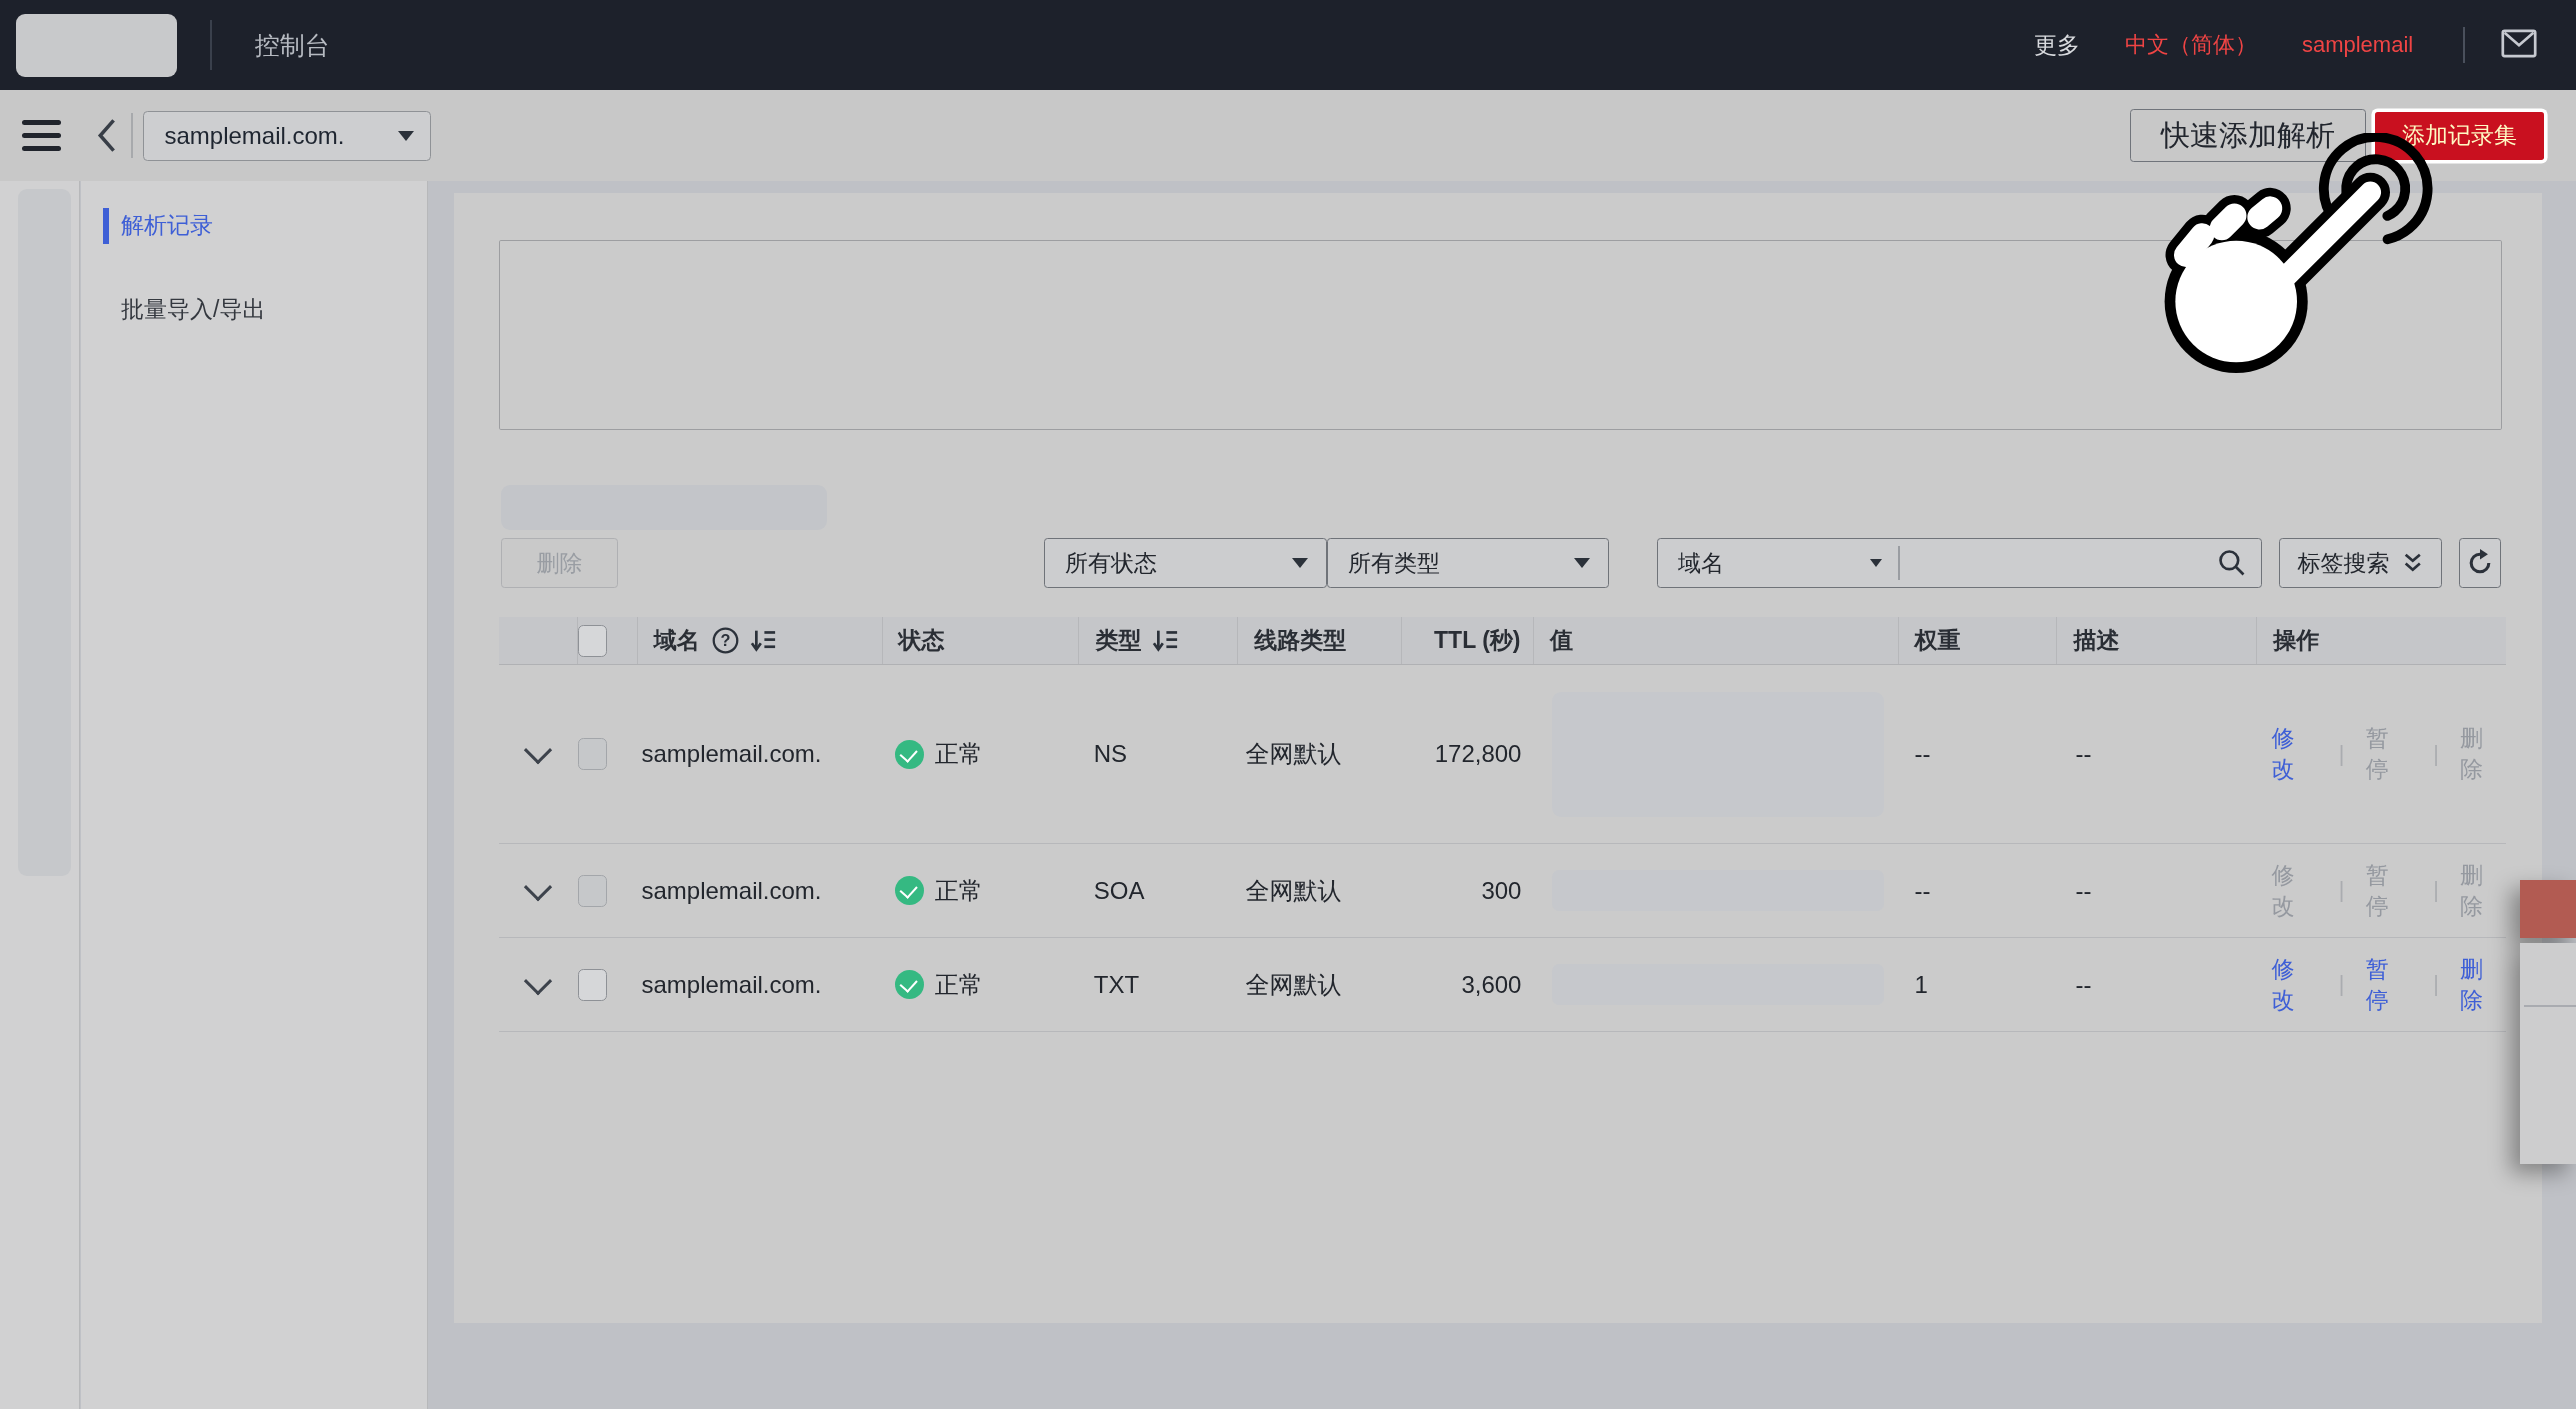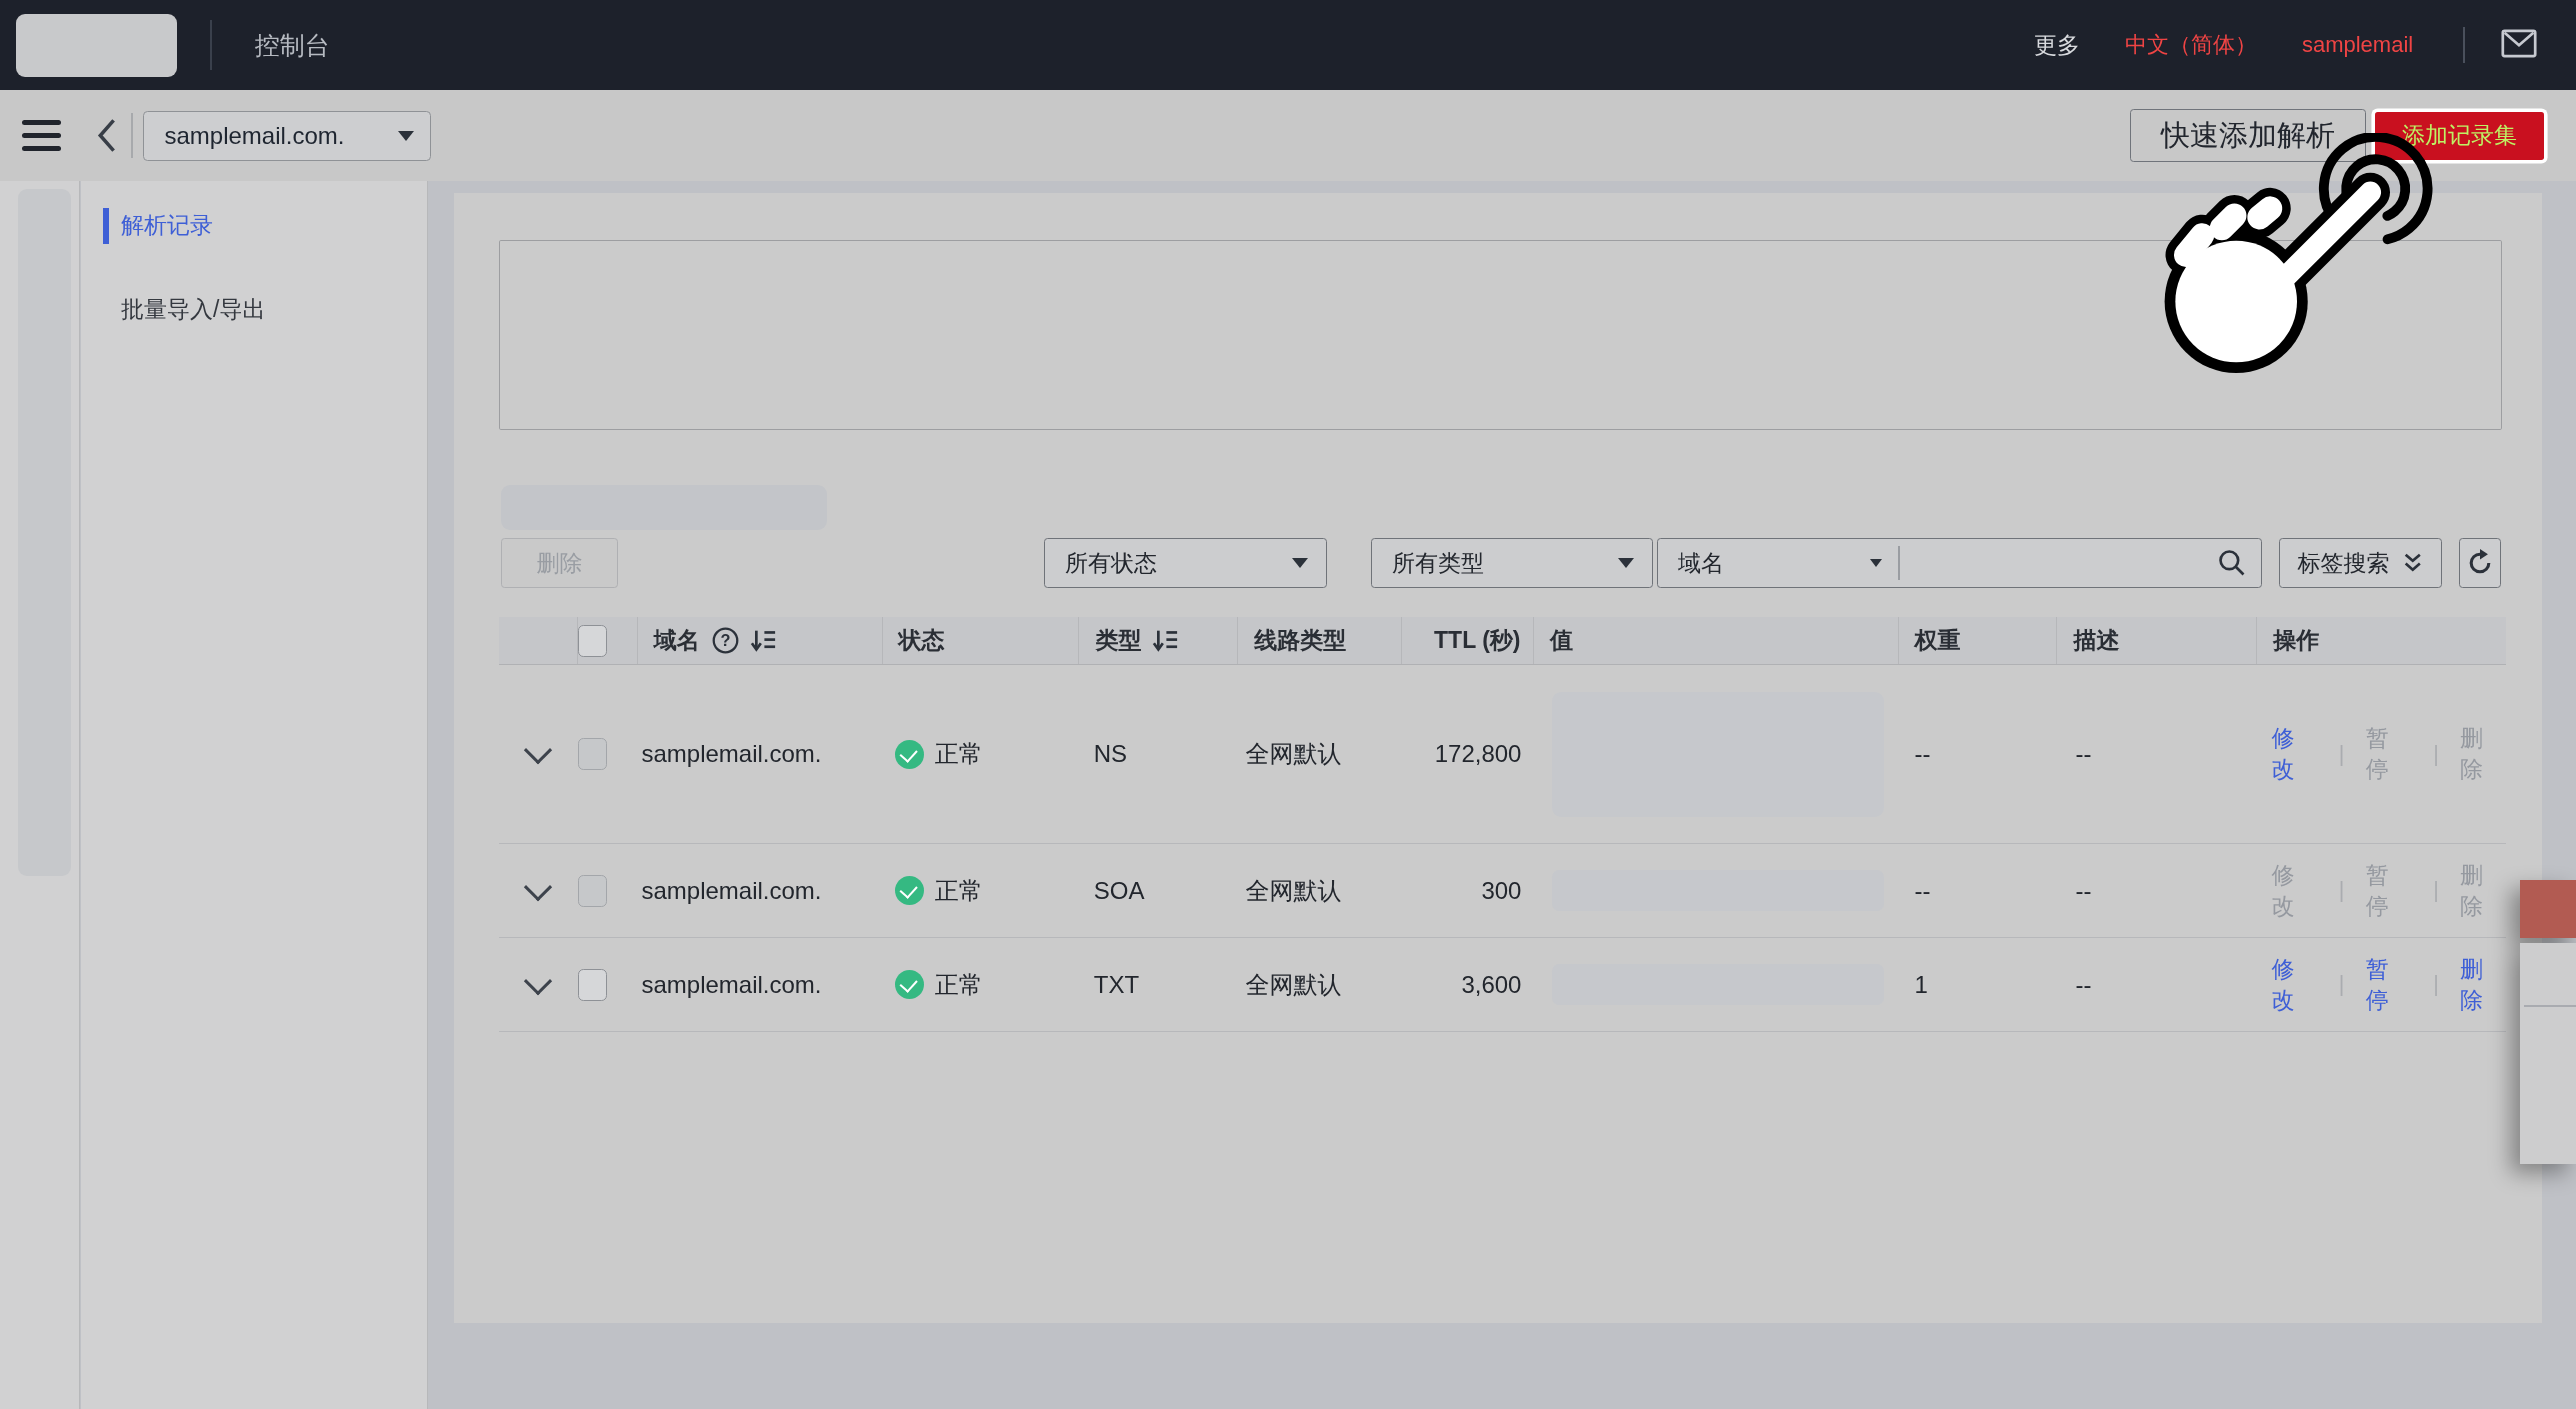--- a/index.html
+++ b/index.html
@@ -36,21 +36,21 @@
   .zone-select { margin-left:10.7px; width:288px; height:50px; background:#cdced0; border:1.8px solid #8f9296;
                  border-radius:4.5px; display:flex; align-items:center; justify-content:space-between;
                  padding:0 16px 0 20px; cursor:pointer; }
   .zone-select .val { font-size:24px; color:#1e2530; font-weight:500; }
   .caret { width:0; height:0; border-left:8px solid transparent; border-right:8px solid transparent;
            border-top:10px solid #2b313a; }
   .tb-spacer { flex:1; }
   .btn-outline { height:53px; border:1.8px solid #70747b; border-radius:3.6px; background:transparent;
                  font-size:29px; color:#22262e; padding:0 30px; cursor:pointer; font-family:inherit; }
   .btn-red { height:48px; margin:0 32px 0 9px; background:#c9101f; border:none; border-radius:2.7px;
-             box-shadow:0 0 0 3.6px #ffffff; color:#bef264; font-size:23px; padding:0 27px; cursor:pointer;
+             box-shadow:0 0 0 3.6px #ffffff; color:#fef9c3; font-size:23px; padding:0 27px; cursor:pointer;
              font-family:inherit; }
 
   
   .left-rail { position:absolute; left:0; top:181px; width:80px; height:1229px; background:#d1d1d2;
                border-right:0.9px solid #b7b8ba; }
   .rail-ph { position:absolute; left:18px; top:8px; width:53px; height:687px; background:#c6c8cb; border-radius:9px; }
   .sidebar { position:absolute; left:81px; top:181px; width:347px; height:1229px; background:#d1d1d2;
              border-right:0.9px solid #b7b8ba; }
   .side-item { position:relative; display:flex; align-items:center; height:57px; margin-top:16px;
                padding-left:40px; font-size:23px; color:#34383f; cursor:pointer; }
@@ -193,21 +193,21 @@
     <div class="pill-ph"></div>
 
     <div class="filter-row">
       <button class="f-abs btn-disabled" style="left:47px;">删除</button>
 
       <div class="f-abs dd" style="left:590px; width:283px;">
         <span>所有状态</span>
         <span class="caret"></span>
       </div>
 
-      <div class="f-abs dd" style="left:917px; width:282px;">
+      <div class="f-abs dd" style="left:873px; width:282px;">
         <span>所有类型</span>
         <span class="caret"></span>
       </div>
 
       <div class="f-abs combo" style="left:1203px; width:605px;">
         <div class="sel">
           <span>域名</span>
           <span class="caret" style="border-left-width:6.3px;border-right-width:6.3px;border-top-width:8px;"></span>
         </div>
         <div class="vline"></div>

